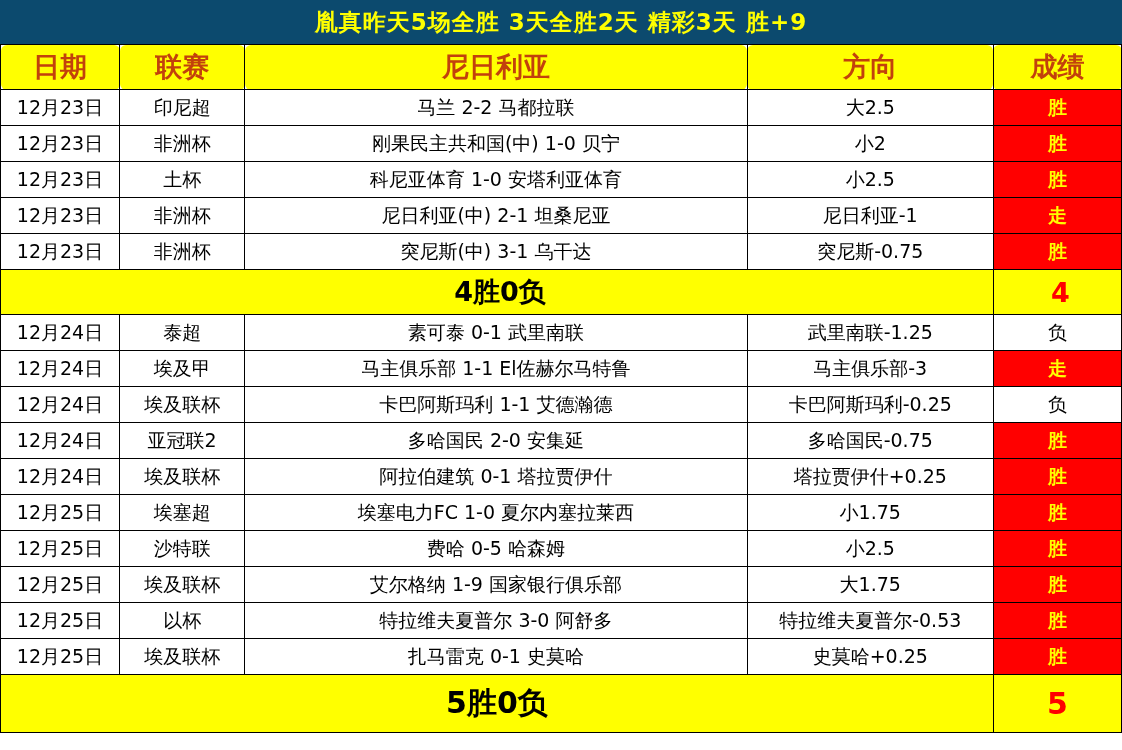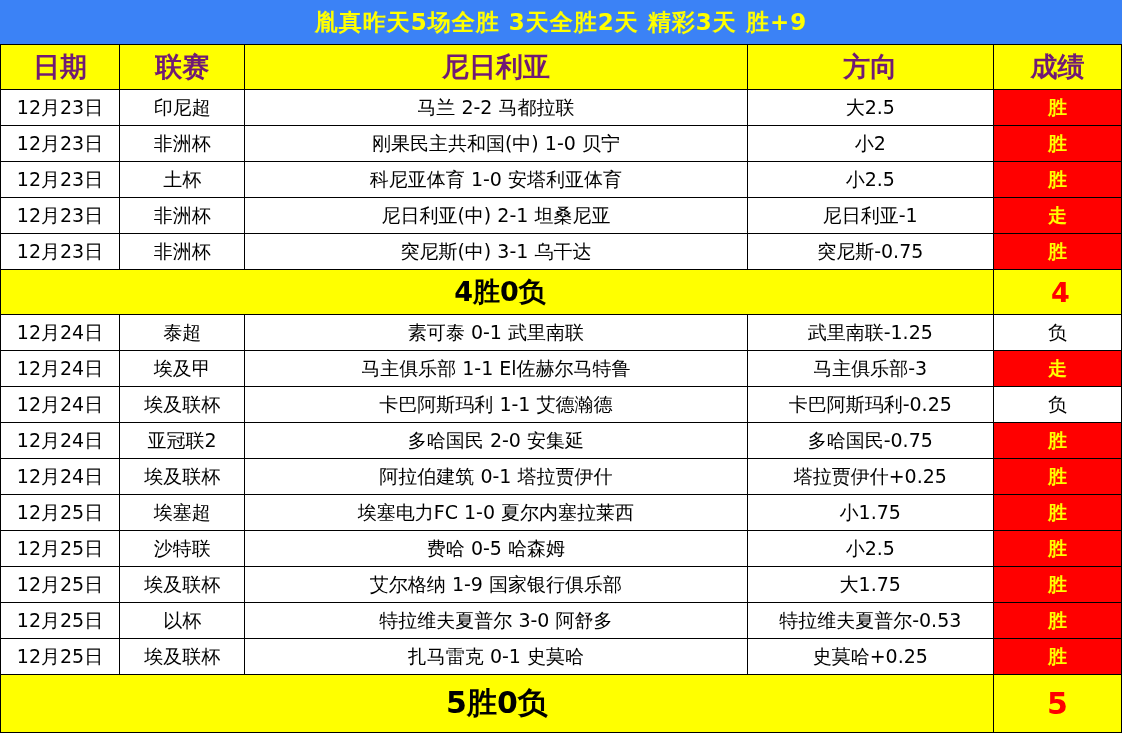--- a/index.html
+++ b/index.html
@@ -14,21 +14,21 @@
     overflow: hidden;
   }
   .sheet {
     width: 1122px;
     height: 750px;
     box-sizing: border-box;
     display: flex;
     flex-direction: column;
   }
   .banner {
-    background: #3b82f6;
+    background: #0c4a6e;
     color: #ffff00;
     font-weight: bold;
     font-size: 23px;
     text-align: center;
     height: 44px;
     line-height: 44px;
     letter-spacing: 1px;
   }
   table {
     border-collapse: collapse;
@@ -47,24 +47,25 @@
     white-space: nowrap;
   }
   .c-date   { width: 119px; }
   .c-league { width: 125px; }
   .c-match  { width: 502px; }
   .c-dir    { width: 246px; }
   .c-result { width: 128px; }
 
   tr.header td {
     background: #ffff00;
-    color: #701a75;
+    color: #c2410c;
     font-weight: bold;
     font-size: 27px;
     height: 44px;
+    border-radius: 6px;
   }
   td.res-win {
     background: #ff0000;
     color: #ffff00;
     font-weight: bold;
   }
   td.res-push {
     background: #ff0000;
     color: #ffff00;
     font-weight: bold;

